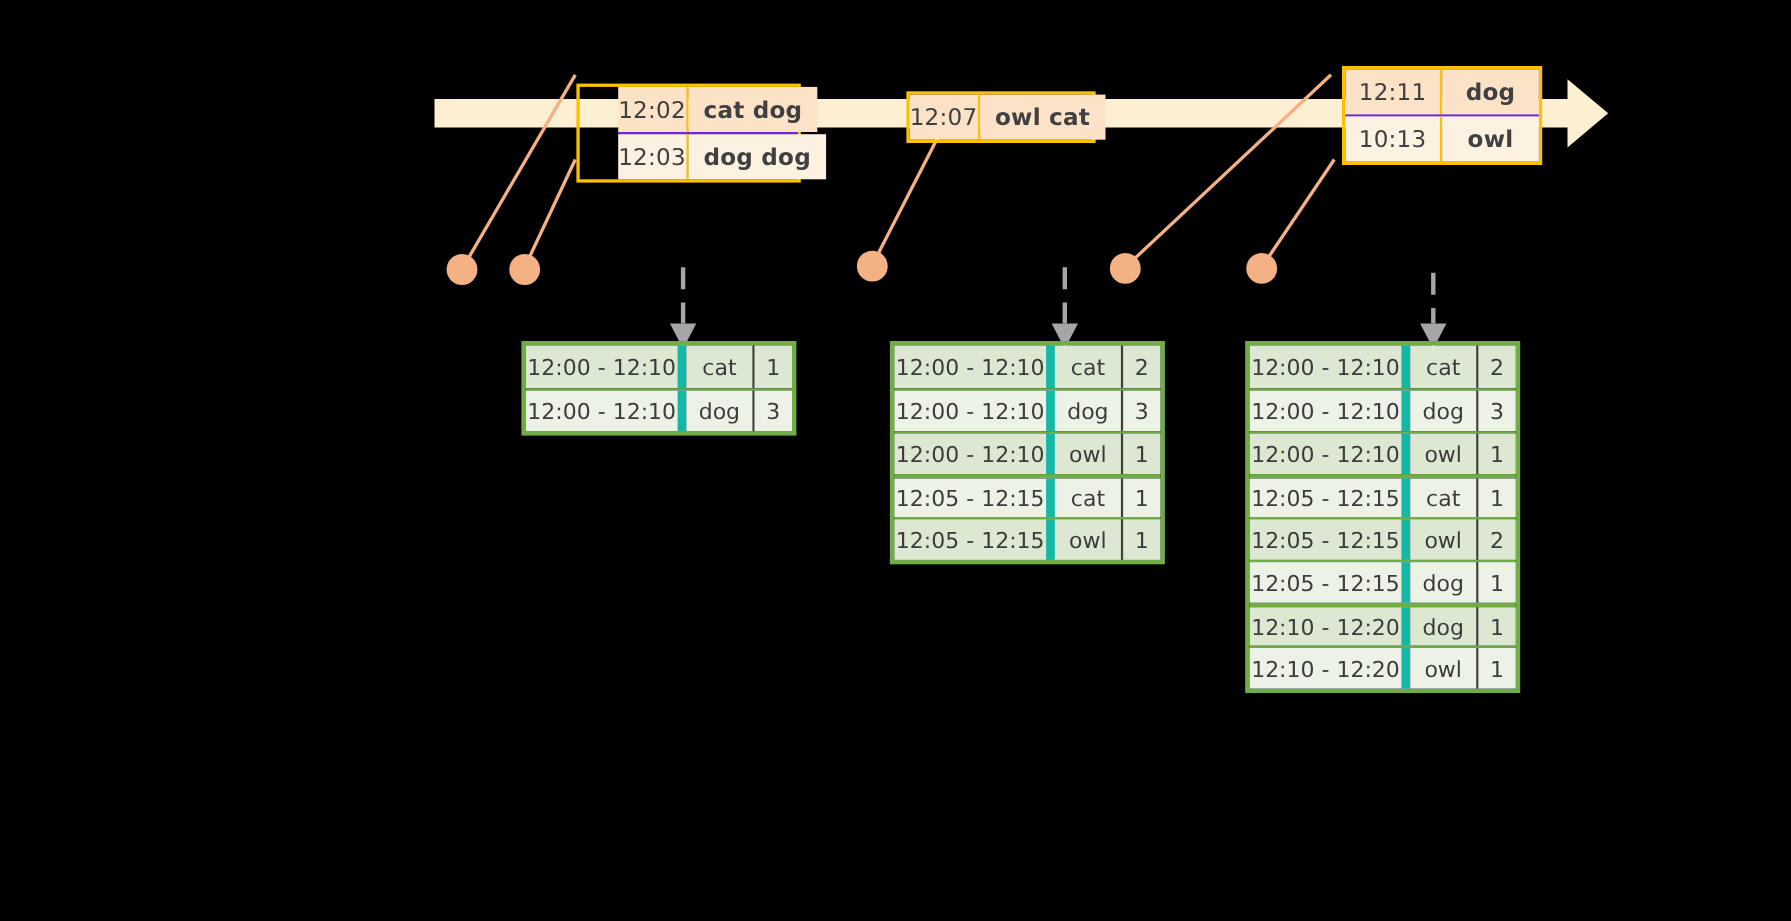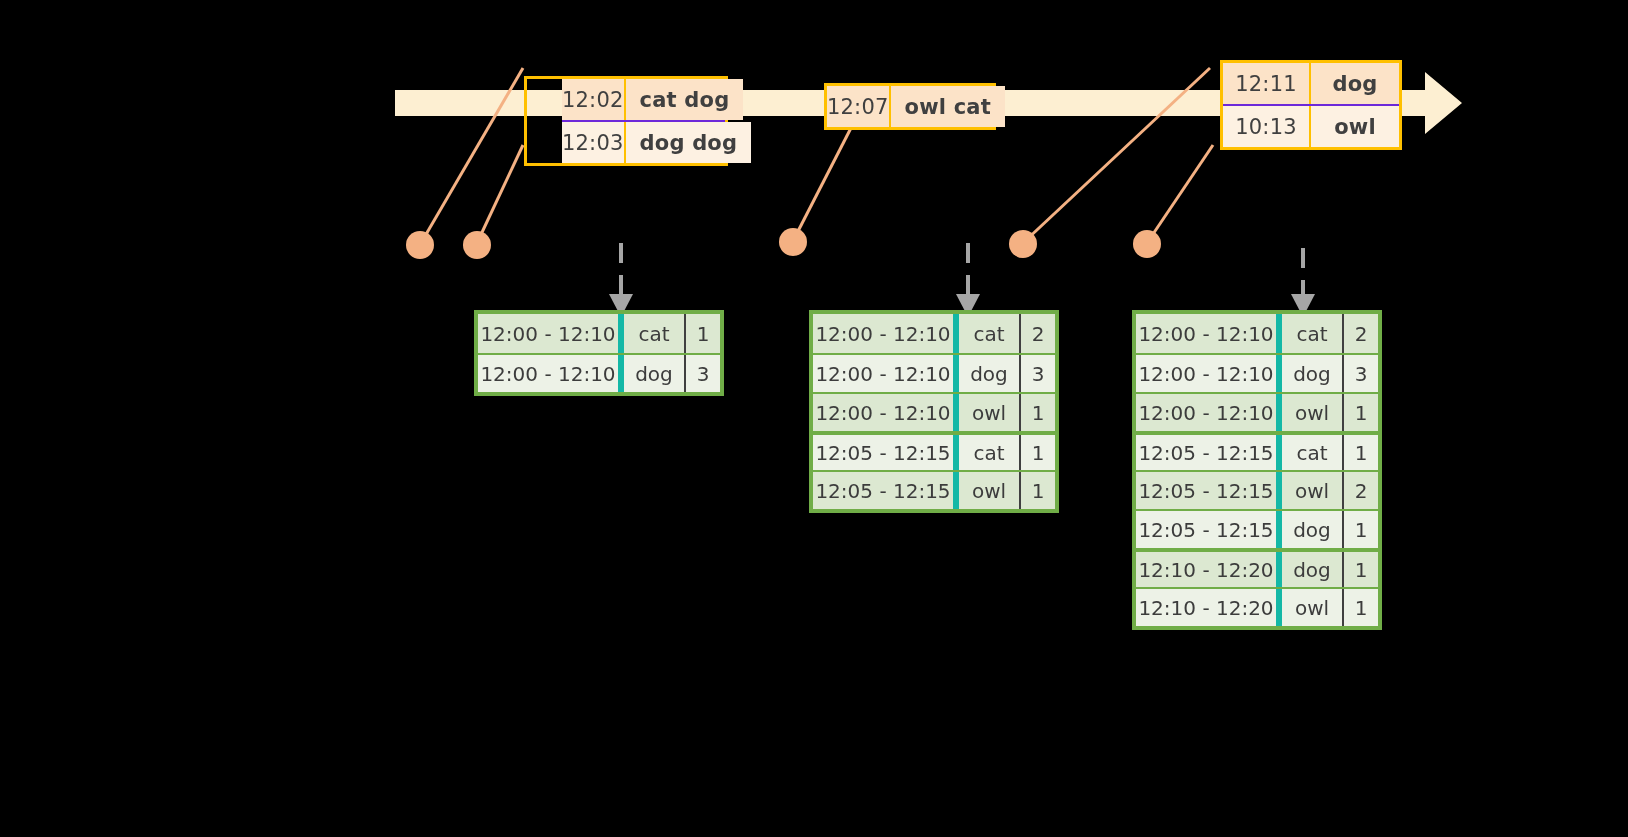--- a/index.html
+++ b/index.html
@@ -78,21 +78,21 @@
     display: flex;
     align-items: center;
     justify-content: center;
     color: #3C3C3C;
     font-size: 20px;
     box-sizing: border-box;
     white-space: nowrap;
   }
   .res-window {
     width: 148px;
-    border-right: 6px solid #14b8a6;
+    border-right: 8px solid #14b8a6;
   }
   .res-word {
     width: 62px;
     border-right: 2px solid #404040;
   }
   .res-count { width: 40px; }
   .shade-dark .res-cell { background: #DCE8D1; }
   .shade-light .res-cell { background: #EDF2E7; }
 
   .tbl-1 { left: 474px; top: 310px; width: 250px; }

